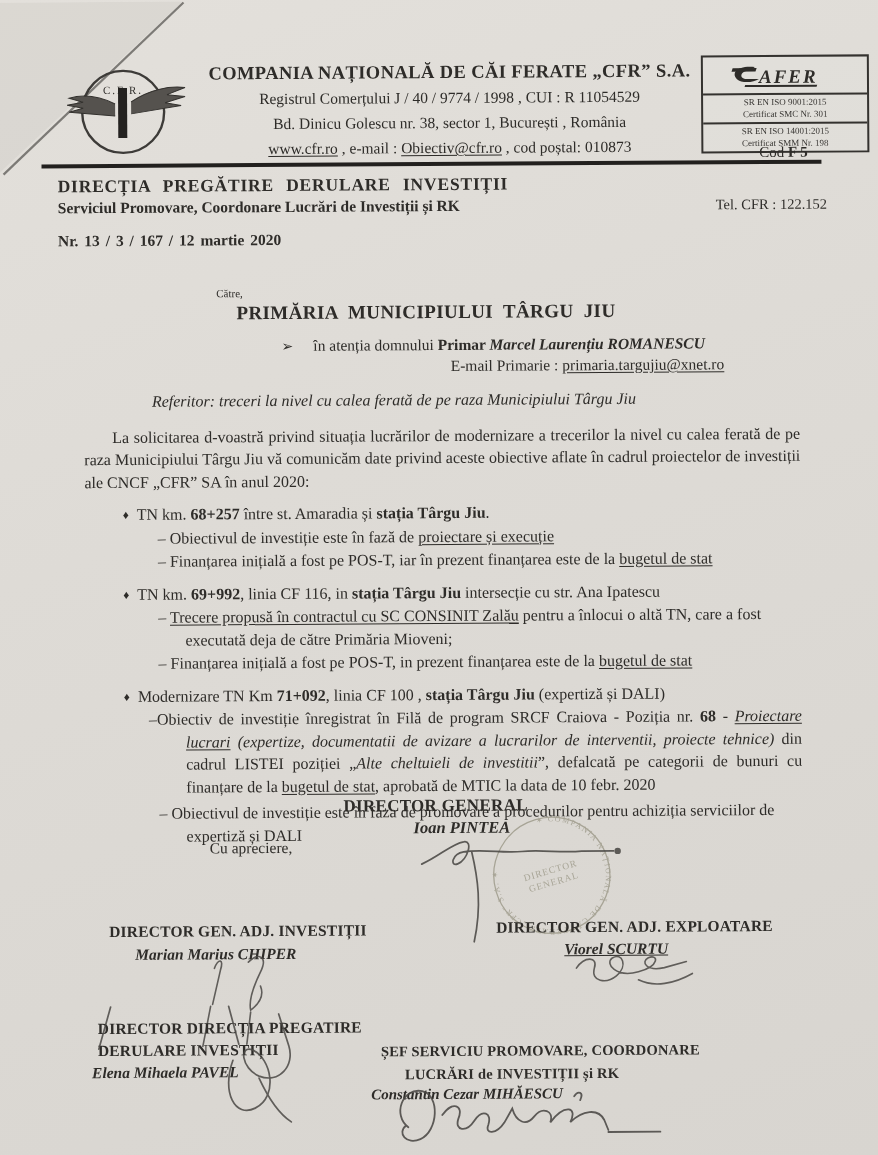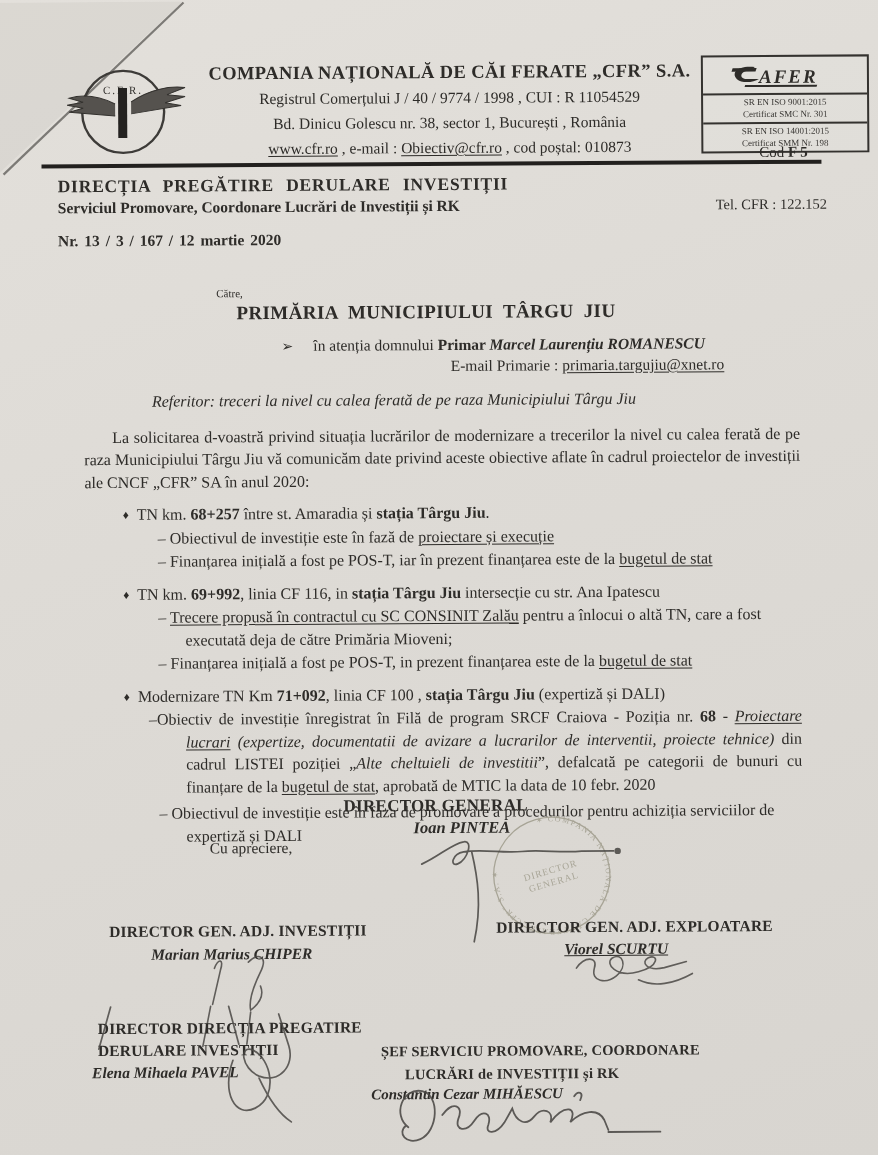--- a/index.html
+++ b/index.html
@@ -50,21 +50,21 @@
   .sub{padding-left:100px;text-indent:-27px;margin-top:1px;}
   .sub.deep{text-indent:-37px;text-align:justify;}
 
   .closing{left:208px;top:838px;font-size:15.5px;}
   .dg-title{left:342px;top:796px;font-size:17px;font-weight:bold;letter-spacing:.3px;}
   .dg-name{left:412px;top:818px;font-size:16.5px;font-weight:bold;font-style:italic;}
 
   .sig-title{font-size:15.5px;font-weight:bold;letter-spacing:.2px;}
   .sig-name{font-size:15.5px;font-weight:bold;font-style:italic;}
   .l2-title{left:107px;top:921px;}
-  .l2-name{left:149px;top:944px;}
+  .l2-name{left:133px;top:944px;}
   .r2-title{left:494px;top:919px;}
   .r2-name{left:562px;top:941px;text-decoration:underline;}
   .l3-line1{left:95px;top:1018px;}
   .l3-line2{left:95px;top:1040px;}
   .l3-name{left:89px;top:1062px;}
   .r3-line1{left:378px;top:1043px;font-size:14.5px;}
   .r3-line2{left:402px;top:1066px;font-size:14.5px;}
   .r3-name{left:368px;top:1086px;font-size:15px;}
 
   svg{display:block;}

